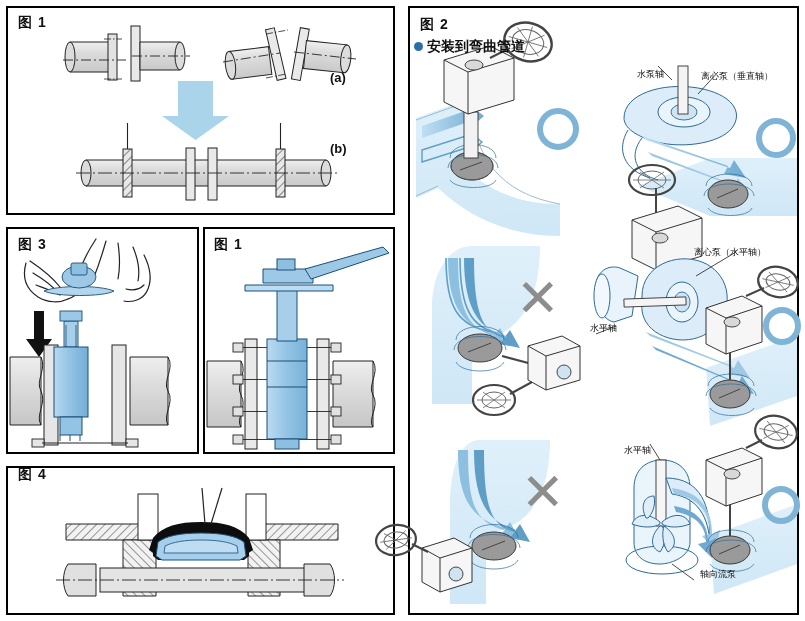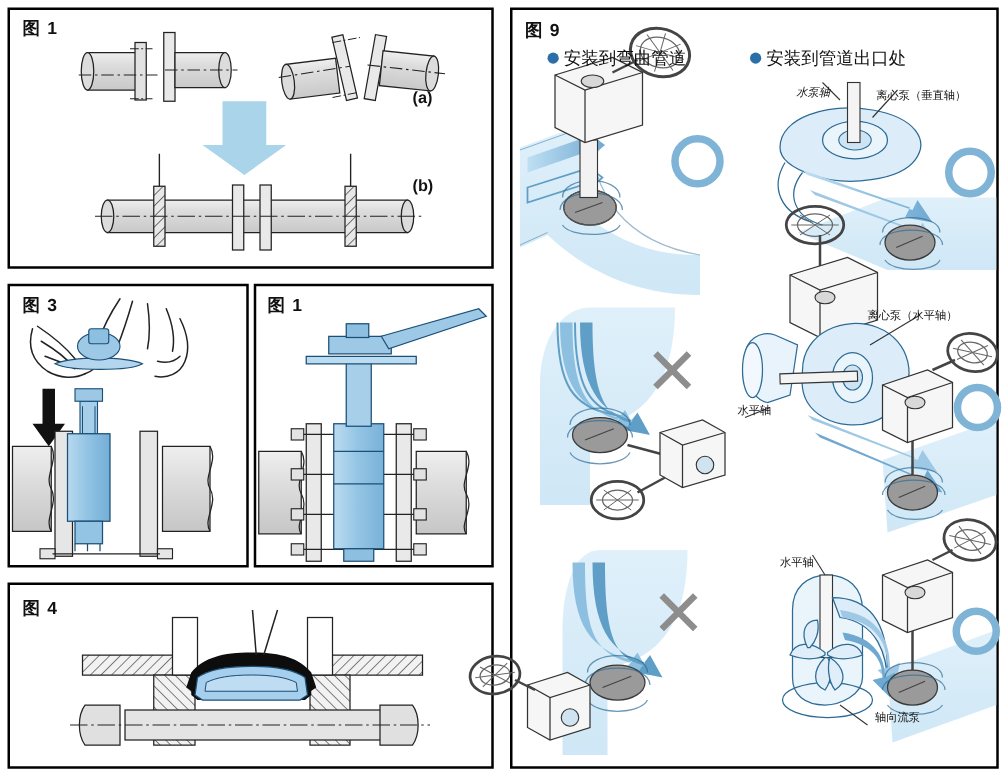--- a/index.html
+++ b/index.html
@@ -273,21 +273,21 @@
       </g>
 
       <g>
         <rect x="92" y="100" width="205" height="24" fill="#e4e4e4" stroke="#222" stroke-width="1"></rect>
         <path d="M60,96 L88,96 L88,128 L60,128 C54,120 54,104 60,96 Z" fill="#e0e0e0" stroke="#222" stroke-width="1"></path>
         <path d="M296,96 L322,96 C328,104 328,120 322,128 L296,128 Z" fill="#e0e0e0" stroke="#222" stroke-width="1"></path>
         <line x1="48" y1="112" x2="336" y2="112" stroke="#222" stroke-width="0.9" stroke-dasharray="14 3 2 3"></line>
       </g>
     </svg>
   </div>
-  <div class="fig-label" style="left:18px;top:478px;">图 4</div>
+  <div class="fig-label" style="left:18px;top:466px;">图 4</div>
 
   <div class="panel" style="left:408px;top:6px;width:391px;height:609px;">
     <svg width="387" height="605" viewBox="0 0 387 605">
       <defs>
         <linearGradient id="flowBand" x1="0" y1="0" x2="0" y2="1">
           <stop offset="0%" stop-color="#dff0fa"></stop>
           <stop offset="100%" stop-color="#cfe7f6"></stop>
         </linearGradient>
         <linearGradient id="arrGrad" x1="0" y1="0" x2="1" y2="0">
           <stop offset="0%" stop-color="#bfdff3"></stop>
@@ -550,31 +550,28 @@
           </g>
         </g>
         <line x1="336" y1="440" x2="352" y2="432" stroke="#444" stroke-width="2"></line>
 
         <line x1="250" y1="452" x2="240" y2="436" stroke="#333" stroke-width="0.9"></line>
         <line x1="262" y1="556" x2="284" y2="572" stroke="#333" stroke-width="0.9"></line>
       </g>
     </svg>
   </div>
 
-  <div class="fig-label" style="left:420px;top:16px;">图 9</div>
-
-  <div class="bullet-head" style="left:438px;top:38px;">
+  <div class="fig-label" style="left:420px;top:16px;">图 2</div>
+
+  <div class="bullet-head" style="left:414px;top:38px;font-weight:bold;">
     <span class="dot"></span><span>安装到弯曲管道</span>
   </div>
 
-  <div class="bullet-head" style="left:600px;top:38px;">
-    <span class="dot"></span><span>安装到管道出口处</span>
-  </div>
-
-  <div class="callout" style="left:637px;top:68px;font-style:italic;">水泵轴</div>
+
+  <div class="callout" style="left:637px;top:68px;">水泵轴</div>
   <div class="callout" style="left:701px;top:70px;">离心泵（垂直轴）</div>
   <div class="callout" style="left:694px;top:246px;">离心泵（水平轴）</div>
   <div class="callout" style="left:590px;top:322px;">水平轴</div>
   <div class="callout" style="left:624px;top:444px;">水平轴</div>
   <div class="callout" style="left:700px;top:568px;font-family:Liberation Mono, monospace;">轴向流泵</div>
 
   <div class="mark-ok" style="left:537px;top:108px;width:42px;height:42px;"></div>
   <div class="mark-ok" style="left:756px;top:118px;width:40px;height:40px;"></div>
   <div class="mark-x" style="left:516px;top:272px;">✕</div>
   <div class="mark-ok" style="left:763px;top:307px;width:38px;height:38px;"></div>

